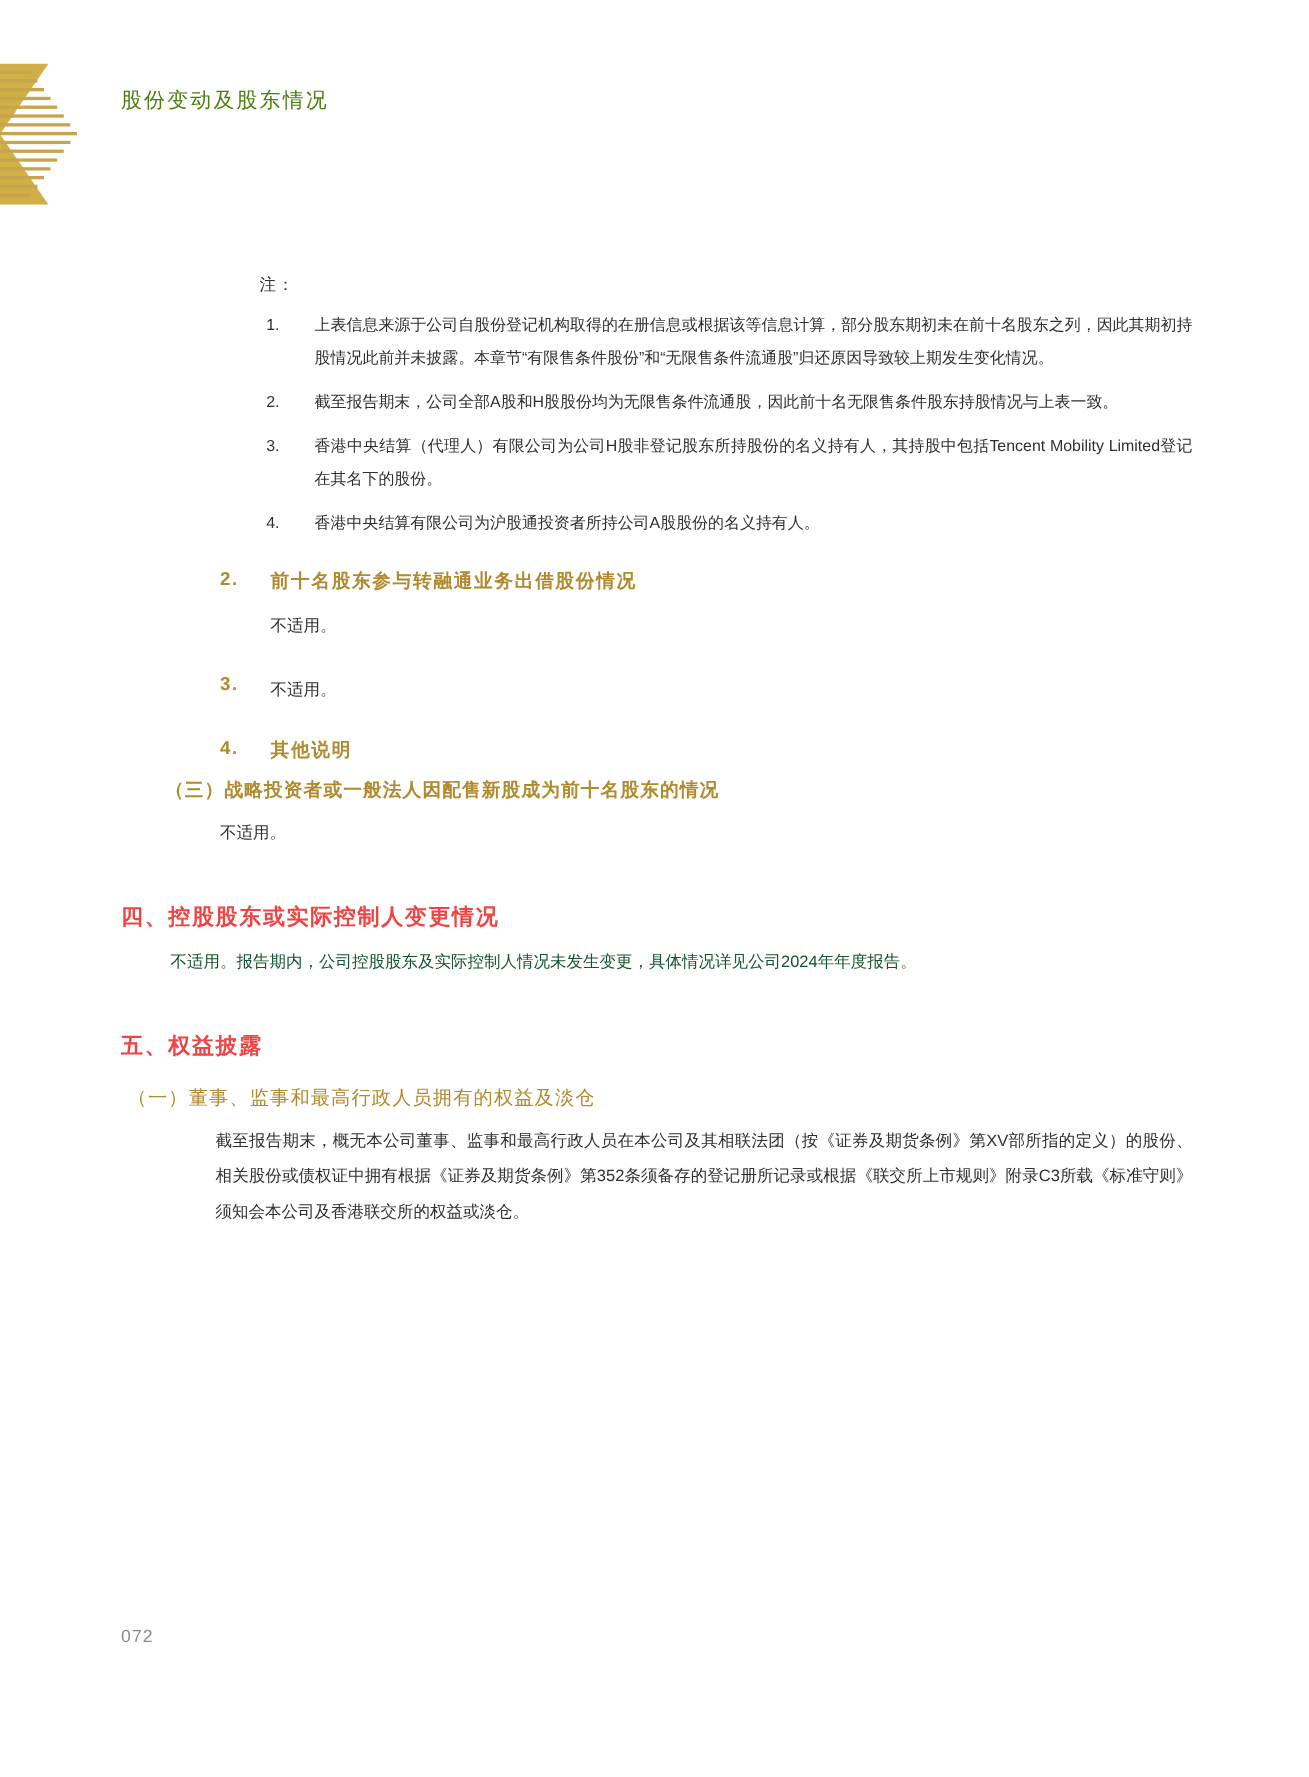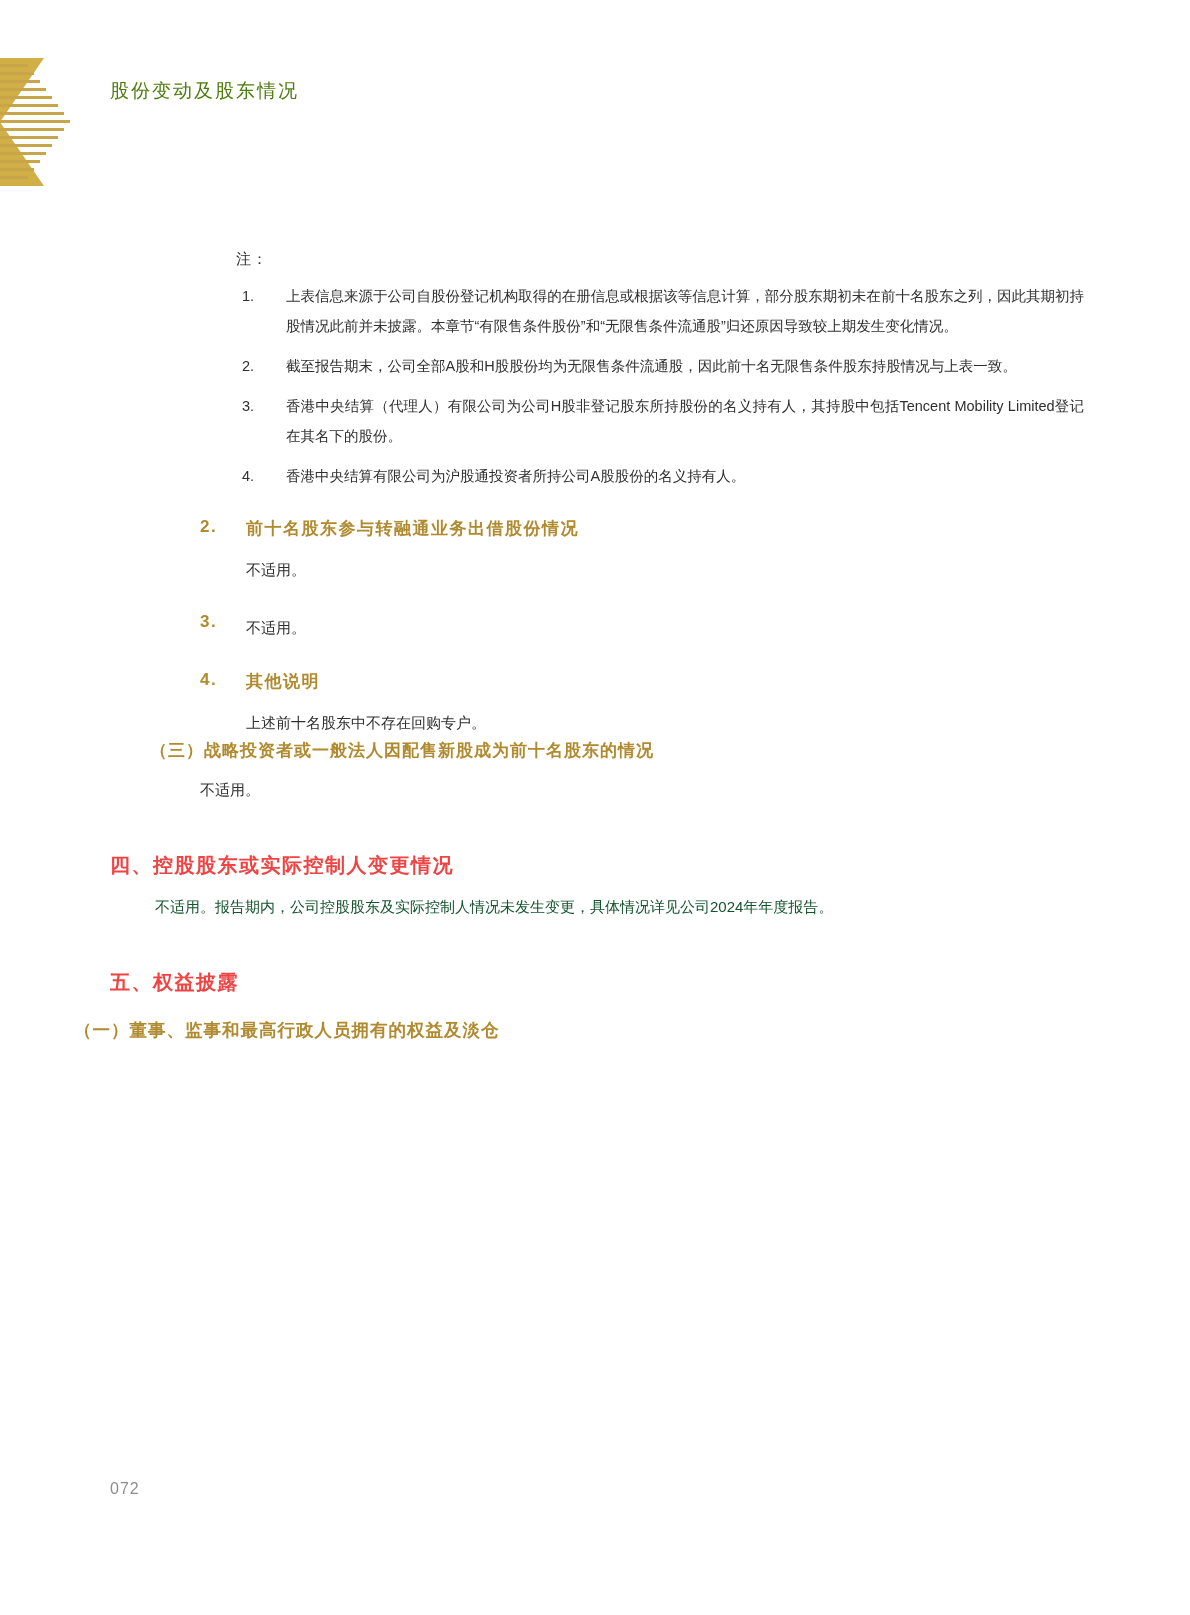--- a/index.html
+++ b/index.html
@@ -163,23 +163,23 @@
   .body-roman {
     margin-left: 155px;
     margin-right: 106px;
     font-size: 15px;
     line-height: 32px;
     color: #14532d;
     text-align: justify;
   }
 
   .head-sub {
-    margin-left: 74px;
+    margin-left: 116px;
     font-size: 17.5px;
-    font-weight: bold;
+    font-weight: normal;
     color: #b08a2e;
     letter-spacing: 1px;
     margin-top: 22px;
     margin-bottom: 12px;
   }
   .body-sub {
     margin-left: 196px;
     margin-right: 106px;
     font-size: 15px;
     line-height: 32px;
@@ -263,28 +263,28 @@
       <p>不适用。</p>
     </div>
   </div>
 
   <div class="section">
     <div class="sec-head">
       <span class="snum">4.</span>
       <span>其他说明</span>
     </div>
     <div class="sec-body">
-      <p>上述前十名股东中不存在回购专户。</p>
     </div>
   </div>
 
   <div class="head-paren">（三）战略投资者或一般法人因配售新股成为前十名股东的情况</div>
   <div class="body-paren">不适用。</div>
 
   <div class="head-roman">四、控股股东或实际控制人变更情况</div>
   <div class="body-roman">不适用。报告期内，公司控股股东及实际控制人情况未发生变更，具体情况详见公司2024年年度报告。</div>
 
   <div class="head-roman">五、权益披露</div>
   <div class="head-sub">（一）董事、监事和最高行政人员拥有的权益及淡仓</div>
+  <div class="body-sub">截至报告期末，概无本公司董事、监事和最高行政人员在本公司及其相联法团（按《证券及期货条例》第XV部所指的定义）的股份、相关股份或债权证中拥有根据《证券及期货条例》第352条须备存的登记册所记录或根据《联交所上市规则》附录C3所载《标准守则》须知会本公司及香港联交所的权益或淡仓。</div>
 
 </div>
 
 <div class="page-number">072</div>
 
 </body></html>

